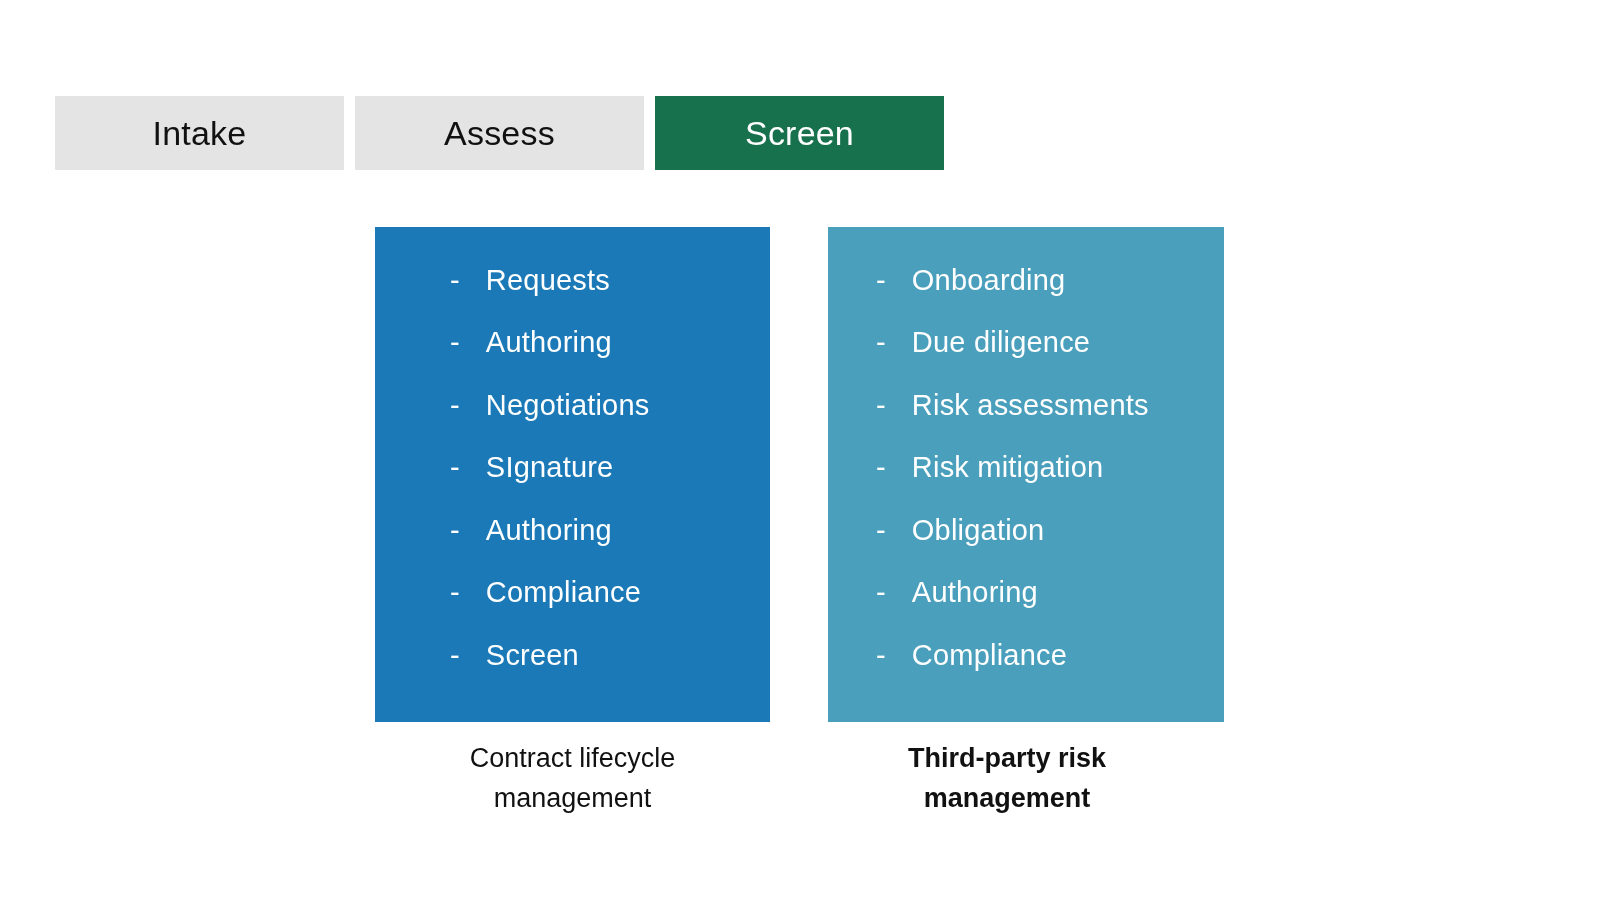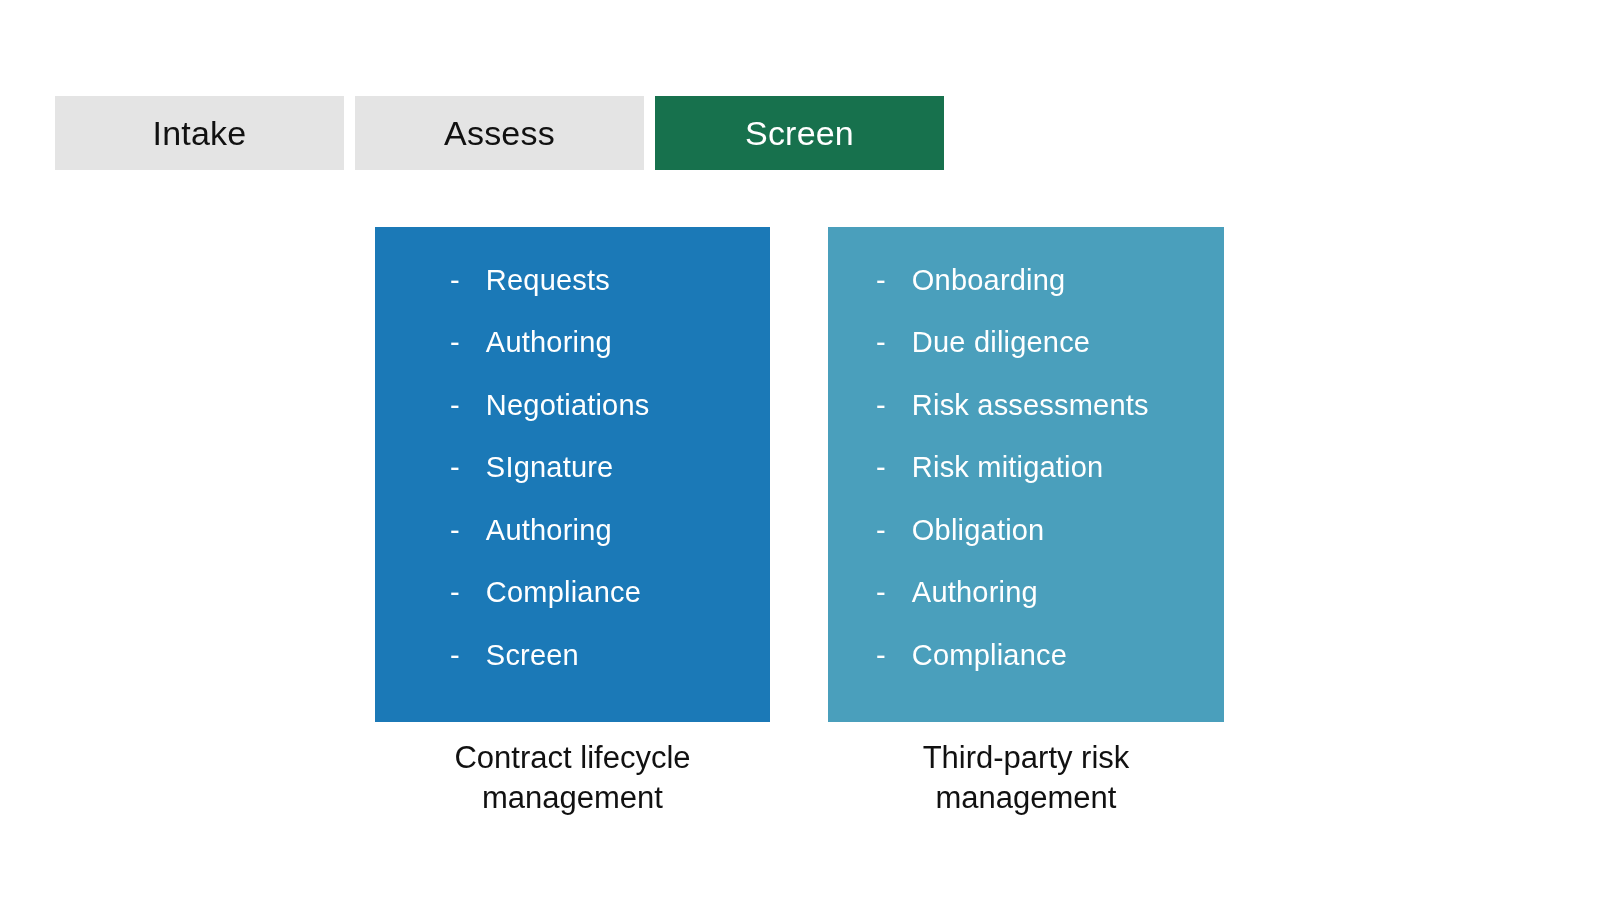--- a/index.html
+++ b/index.html
@@ -29,23 +29,23 @@
   .item-list{list-style:none;padding-top:22px;}
   .panel-clm .item-list{padding-left:75px;}
   .panel-tprm .item-list{padding-left:48px;}
   .list-item{height:62.5px;display:flex;align-items:center;gap:26px;
     color:var(--text-light);font-size:29px;letter-spacing:0.2px;}
   .dash{flex:0 0 auto;}
   .item-label{white-space:nowrap;}
 
   
   .caption{position:absolute;top:738px;text-align:center;color:var(--text-dark);
-    font-size:31px;line-height:40px;}
+    font-size:27px;line-height:40px;}
   .caption-clm{left:375px;width:395px;}
-  .caption-tprm{left:828px;width:396px;}
+  .caption-tprm{left:809px;width:396px;font-weight:bold;}
   .caption-inner{max-width:300px;margin:0 auto;}
 </style>
 </head>
 <body>
 
 <div class="canvas">
 
   <div class="stage-row">
       <div class="stage inactive">Intake</div>
       <div class="stage inactive">Assess</div>

